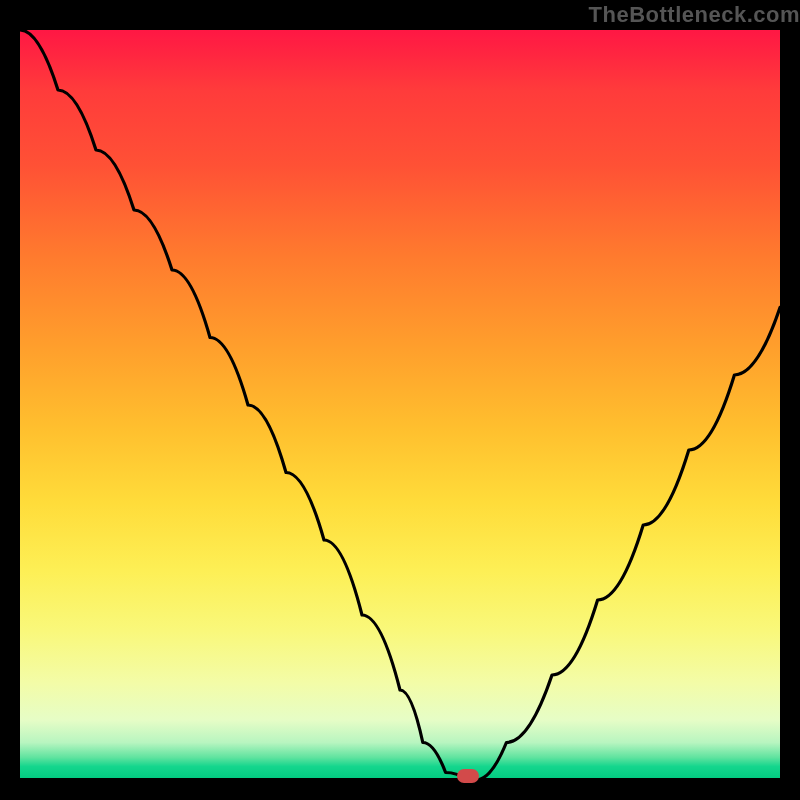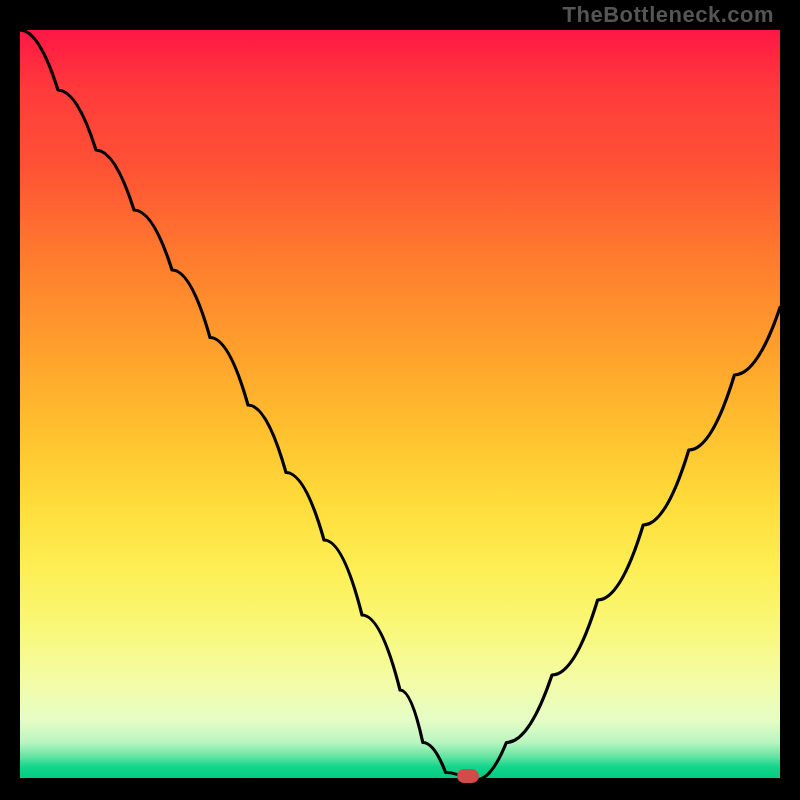--- a/index.html
+++ b/index.html
@@ -13,21 +13,21 @@
   }
   .frame {
     position: relative;
     width: 800px;
     height: 800px;
     background: #000;
   }
   .watermark {
     position: absolute;
     top: 2px;
-    right: 26px;
+    right: 0;
     color: #555;
     font-size: 22px;
     font-weight: 600;
     letter-spacing: 0.5px;
     z-index: 20;
   }
   .plot-area {
     position: absolute;
     left: 20px;
     top: 30px;

